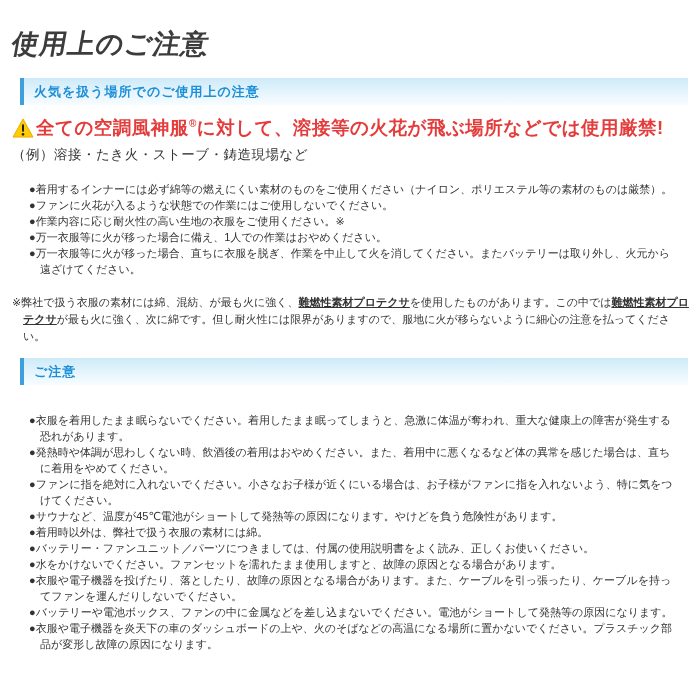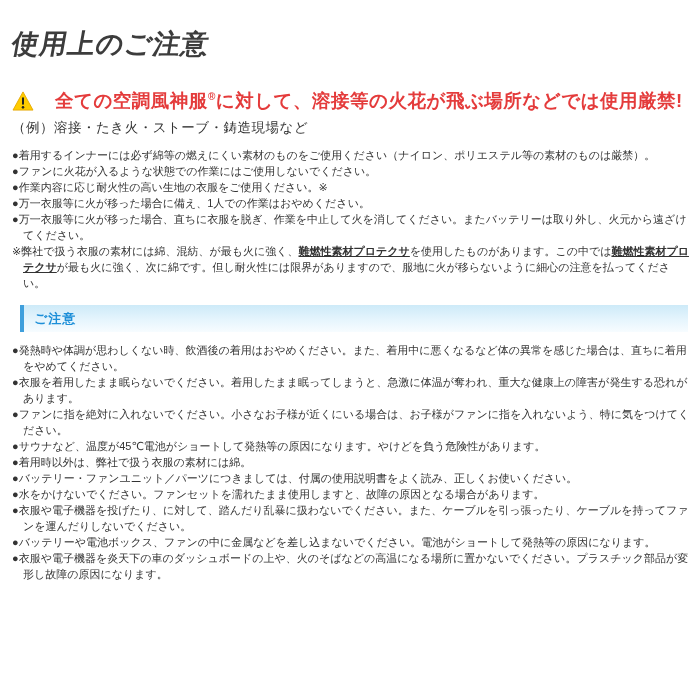--- a/index.html
+++ b/index.html
@@ -26,58 +26,59 @@
     padding:5px 10px 4px 10px;
     border-left:4px solid #3f9fdc;
     background:linear-gradient(180deg,#cdeaf8 0%,#e6f5fd 55%,#f7fcff 100%);
     color:#1d8fd8;
     font-size:13px;
     font-weight:bold;
     letter-spacing:1px;
   }
 
   .warning-row{
-    display:flex;align-items:center;gap:21px;
+    display:flex;align-items:center;gap:2px;
     margin:10px 0 6px 2px;
   }
   .warning-icon{flex:0 0 auto;width:22px;height:20px;display:block;}
   .warning-text{
     font-size:18.5px;font-weight:bold;color:#e43b3b;letter-spacing:0.5px;white-space:nowrap;
   }
   .warning-text .reg{font-size:10px;vertical-align:super;}
 
   .examples-line{
     margin:2px 0 10px 2px;
     font-size:13.5px;font-weight:normal;color:#333;letter-spacing:0.5px;
   }
 
   ul.notice-list{
-    list-style:none;margin:0;padding:0 0 0 2px;
+    list-style:none;margin:17px;padding:0 0 0 2px;
   }
   ul.notice-list li{
     font-size:11px;line-height:16px;color:#333;
     padding-left:11px;text-indent:-11px;
     letter-spacing:0px;
   }
   .material-note{
     font-size:11px;line-height:16px;color:#333;
     margin:0 0 0 2px;padding-left:11px;text-indent:-11px;
   }
-  .material-note .uline{font-weight:bold;text-decoration:underline;}
+  .material-note .uline{font-weight:bold;text-decoration:underline;font-family:Liberation Mono, monospace;}
 
   .gap-before-caution{height:14px;}
   .gap-after-header{height:2px;}
 </style>
 </head>
 <body>
 
 <div class="page">
 
   <h1 class="page-title">使用上のご注意</h1>
 
+  <div class="section-header">火気を扱う場所でのご使用上の注意</div>
 
   <div class="warning-row">
     <svg class="warning-icon" viewBox="0 0 24 22" aria-hidden="true">
       <path d="M12 1 L23 21 L1 21 Z" fill="#ffcc00" stroke="#e6a800" stroke-width="1"></path>
       <rect x="10.9" y="7" width="2.2" height="8" rx="1" fill="#222"></rect>
       <circle cx="12" cy="18" r="1.4" fill="#222"></circle>
     </svg>
     <span class="warning-text"><span>全ての空調風神服</span><span class="reg">®</span><span>に対して、溶接等の火花が飛ぶ場所などでは使用厳禁!</span></span>
   </div>
 
@@ -93,25 +94,25 @@
 
   <p class="material-note"><span>※弊社で扱う衣服の素材には綿、混紡、が最も火に強く、</span><span class="uline">難燃性素材プロテクサ</span><span>を使用したものがあります。この中では</span><span class="uline">難燃性素材プロテクサ</span><span>が最も火に強く、次に綿です。但し耐火性には限界がありますので、服地に火が移らないように細心の注意を払ってください。</span></p>
 
   <div class="gap-before-caution"></div>
 
   <div class="section-header">ご注意</div>
 
   <div class="gap-after-header"></div>
 
   <ul class="notice-list">
+      <li>●衣服を着用したまま眠らないでください。着用したまま眠ってしまうと、急激に体温が奪われ、重大な健康上の障害が発生する恐れがあります。</li>
       <li>●発熱時や体調が思わしくない時、飲酒後の着用はおやめください。また、着用中に悪くなるなど体の異常を感じた場合は、直ちに着用をやめてください。</li>
-      <li>●衣服を着用したまま眠らないでください。着用したまま眠ってしまうと、急激に体温が奪われ、重大な健康上の障害が発生する恐れがあります。</li>
       <li>●ファンに指を絶対に入れないでください。小さなお子様が近くにいる場合は、お子様がファンに指を入れないよう、特に気をつけてください。</li>
       <li>●サウナなど、温度が45℃電池がショートして発熱等の原因になります。やけどを負う危険性があります。</li>
       <li>●着用時以外は、弊社で扱う衣服の素材には綿。</li>
       <li>●バッテリー・ファンユニット／パーツにつきましては、付属の使用説明書をよく読み、正しくお使いください。</li>
       <li>●水をかけないでください。ファンセットを濡れたまま使用しますと、故障の原因となる場合があります。</li>
-      <li>●衣服や電子機器を投げたり、に対して、踏んだり乱暴に扱わないでください。また、ケーブルを引っ張ったり、ケーブルを持ってファンを運んだりしないでください。</li>
+      <li>●衣服や電子機器を投げたり、落としたり、故障の原因となる場合があります。また、ケーブルを引っ張ったり、ケーブルを持ってファンを運んだりしないでください。</li>
       <li>●バッテリーや電池ボックス、ファンの中に金属などを差し込まないでください。電池がショートして発熱等の原因になります。</li>
       <li>●衣服や電子機器を炎天下の車のダッシュボードの上や、火のそばなどの高温になる場所に置かないでください。プラスチック部品が変形し故障の原因になります。</li>
     </ul>
 
 </div>
 
 </body></html>

